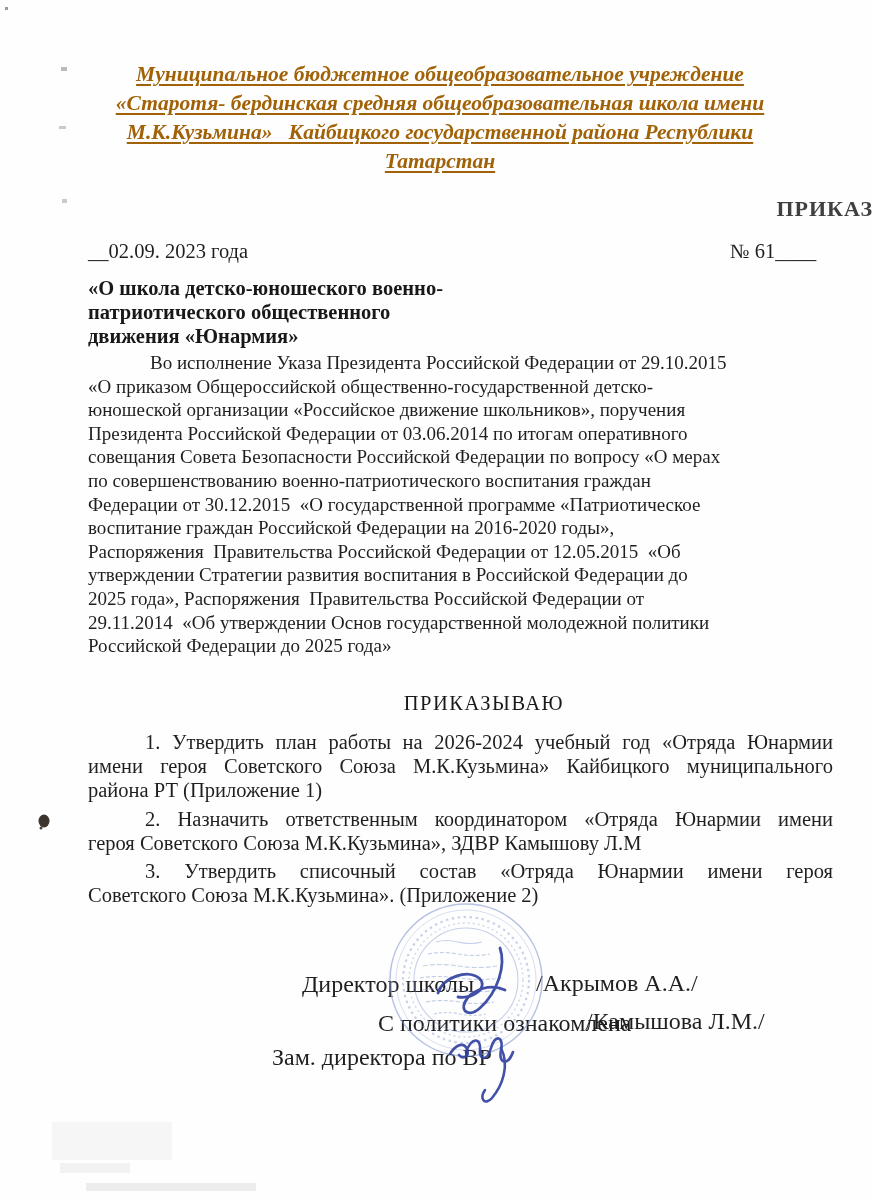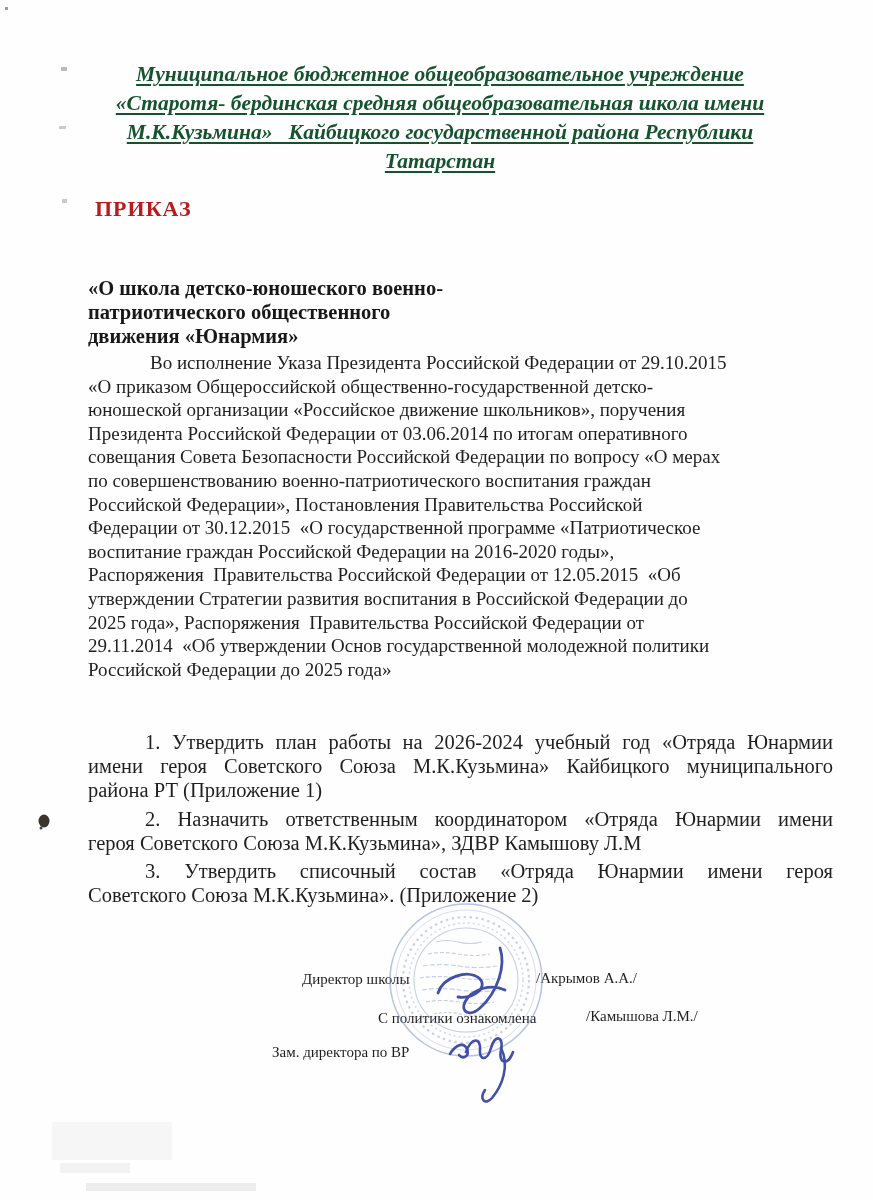--- a/index.html
+++ b/index.html
@@ -3,44 +3,44 @@
 <meta charset="utf-8">
 <style>
   html,body{margin:0;padding:0;background:#ffffff;}
   .page{
     position:relative;width:873px;height:1200px;background:#fefefe;
     font-family:"Liberation Serif","DejaVu Serif",serif;color:#1f1f1f;
     overflow:hidden;
   }
   
   .header{position:absolute;top:60px;left:105px;width:670px;text-align:center;
-    font-weight:bold;font-style:italic;font-size:21.5px;line-height:29px;color:#14532d;}
+    font-weight:bold;font-style:italic;font-size:21.5px;line-height:29px;color:#a16207;}
   .header .u{text-decoration:underline;text-decoration-thickness:2px;text-underline-offset:3px;white-space:pre;}
   
-  .order-title{position:absolute;top:196px;left:95px;right:0;text-align:left;
-    font-weight:bold;font-size:22px;letter-spacing:1px;color:#b91c1c;}
+  .order-title{position:absolute;top:196px;left:95px;right:0;text-align:right;
+    font-weight:bold;font-size:22px;letter-spacing:1px;color:#404040;}
   
   .date-row{position:absolute;top:240px;left:88px;width:745px;font-size:20.5px;}
   .order-no{position:absolute;left:642px;top:0;white-space:pre;}
   
   .subject{position:absolute;top:276px;left:88px;font-weight:bold;font-size:20.5px;line-height:24px;color:#181818;}
   
   .body-block{position:absolute;top:351px;left:88px;width:745px;font-size:19px;line-height:23.6px;}
   .line{white-space:pre;}
   .just{white-space:normal;text-align:justify;text-align-last:justify;}
   .ind62{padding-left:62px;}
   .ind57{padding-left:57px;}
   
   .resolution{position:absolute;top:692px;left:95px;right:0;text-align:center;
     font-size:20.5px;letter-spacing:1.5px;color:#1a1a1a;}
   
   .items{position:absolute;top:730px;left:88px;width:745px;font-size:20.5px;line-height:24.2px;}
   .order-item{margin-bottom:4px;}
   
-  .sig-text{position:absolute;font-size:15px;white-space:pre;}
+  .sig-text{position:absolute;font-size:24px;white-space:pre;}
   .t-director-label{top:971px;left:302px;}
   .t-director-name{top:970px;left:536px;}
   .t-ack{top:1010px;left:378px;}
   .t-deputy-label{top:1044px;left:272px;}
   .t-deputy-name{top:1008px;left:586px;}
   
   .overlay{position:absolute;top:0;left:0;width:873px;height:1200px;pointer-events:none;}
 </style>
 </head>
 <body>
@@ -49,44 +49,48 @@
 
   <div class="header">
     <div><span class="u">Муниципальное бюджетное общеобразовательное учреждение</span></div>
     <div><span class="u">«Старотя- бердинская средняя общеобразовательная школа имени</span></div>
     <div><span class="u">М.К.Кузьмина»   Кайбицкого государственной района Республики</span></div>
     <div><span class="u">Татарстан</span></div>
   </div>
 
   <div class="order-title">ПРИКАЗ</div>
 
+  <div class="date-row">
+    <span class="line">__02.09. 2023 года</span>
+    <span class="order-no">№ 61____</span>
+  </div>
 
   <div class="subject">
     <div class="line">«О школа детско-юношеского военно-</div>
     <div class="line">патриотического общественного</div>
     <div class="line">движения «Юнармия»</div>
   </div>
 
   <div class="body-block">
     <div class="line ind62">Во исполнение Указа Президента Российской Федерации от 29.10.2015</div>
     <div class="line">«О приказом Общероссийской общественно-государственной детско-</div>
     <div class="line">юношеской организации «Российское движение школьников», поручения</div>
     <div class="line">Президента Российской Федерации от 03.06.2014 по итогам оперативного</div>
     <div class="line">совещания Совета Безопасности Российской Федерации по вопросу «О мерах</div>
     <div class="line">по совершенствованию военно-патриотического воспитания граждан</div>
-    <div class="line">Российской Федерации», Постановления Правительства Российской</div>
     <div class="line">Федерации от 30.12.2015  «О государственной программе «Патриотическое</div>
     <div class="line">воспитание граждан Российской Федерации на 2016-2020 годы»,</div>
     <div class="line">Распоряжения  Правительства Российской Федерации от 12.05.2015  «Об</div>
     <div class="line">утверждении Стратегии развития воспитания в Российской Федерации до</div>
     <div class="line">2025 года», Распоряжения  Правительства Российской Федерации от</div>
     <div class="line">29.11.2014  «Об утверждении Основ государственной молодежной политики</div>
     <div class="line">Российской Федерации до 2025 года»</div>
   </div>
 
+  <div class="resolution">ПРИКАЗЫВАЮ</div>
 
   <div class="items">
     <div class="order-item">
       <div class="line just ind57">1. Утвердить план работы на 2026-2024 учебный год «Отряда Юнармии</div>
       <div class="line just">имени героя Советского Союза М.К.Кузьмина» Кайбицкого муниципального</div>
       <div class="line">района РТ (Приложение 1)</div>
     </div>
     <div class="order-item">
       <div class="line just ind57">2. Назначить ответственным координатором «Отряда Юнармии имени</div>
       <div class="line">героя Советского Союза М.К.Кузьмина», ЗДВР Камышову Л.М</div>

